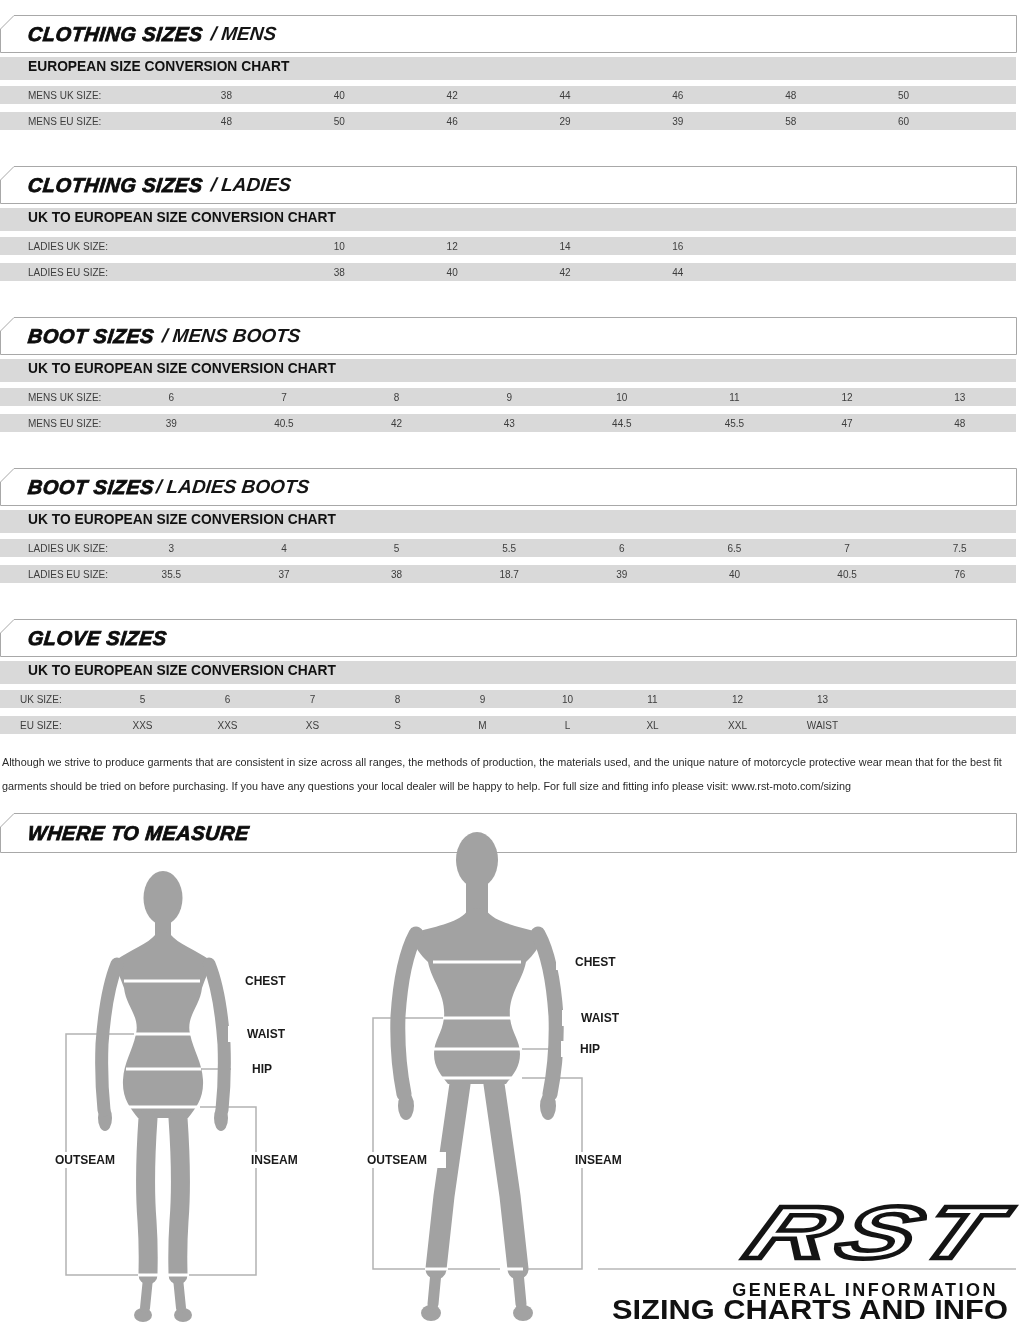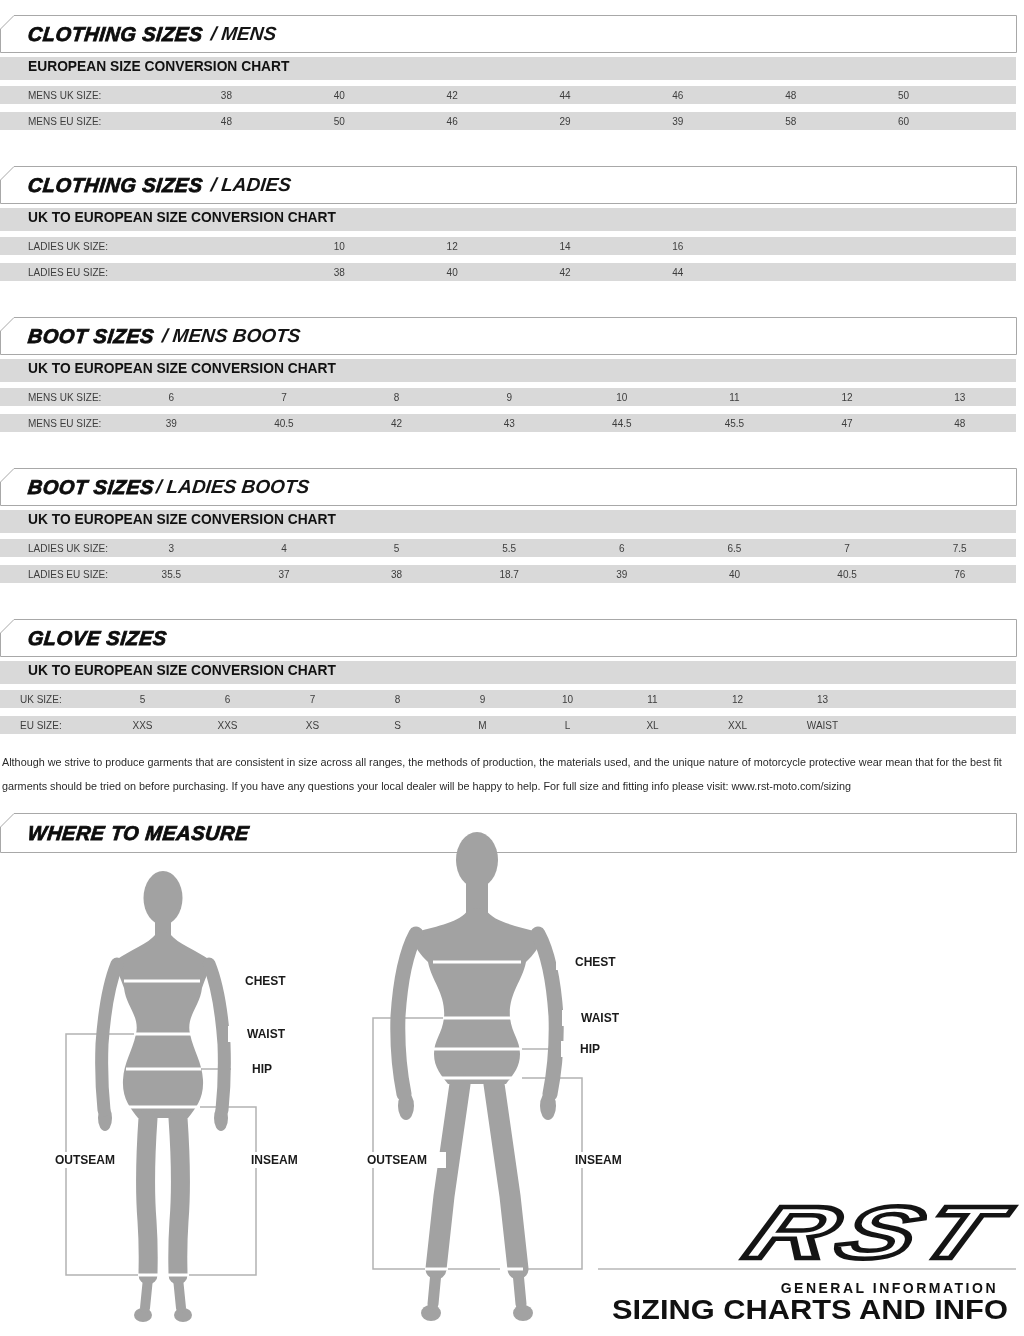--- a/index.html
+++ b/index.html
@@ -41,21 +41,21 @@
   .abs{position:absolute;}
   .mlabel{position:absolute;font-size:12px;font-weight:bold;color:#1a1a1a;background:#fff;
           padding:1px 19px;white-space:nowrap;line-height:14px;}
 
   
   .divider{position:absolute;left:598px;top:1268px;width:418px;height:2px;background:#c9c9c9;}
   .rst-logo{position:absolute;right:40px;top:1196px;font-size:74px;line-height:74px;
             font-weight:bold;font-style:italic;color:#fff;letter-spacing:4px;
             -webkit-text-stroke:4.5px #141414;transform:skewX(-24deg) scaleX(1.55);
             transform-origin:right bottom;}
-  .kicker{position:absolute;right:26px;top:1280px;font-size:14px;font-weight:bold;
+  .kicker{position:absolute;right:26px;top:1280px;font-size:18px;font-weight:bold;
           letter-spacing:2.5px;color:#111;}
   .big-title{position:absolute;right:16px;top:1294px;font-size:28px;font-weight:bold;
              color:#111;transform:scaleX(1.1);transform-origin:right center;white-space:nowrap;}
 </style>
 </head>
 <body>
 
 <div class="page">
 
   <div class="sec t-clothing" style="top:15px;">

